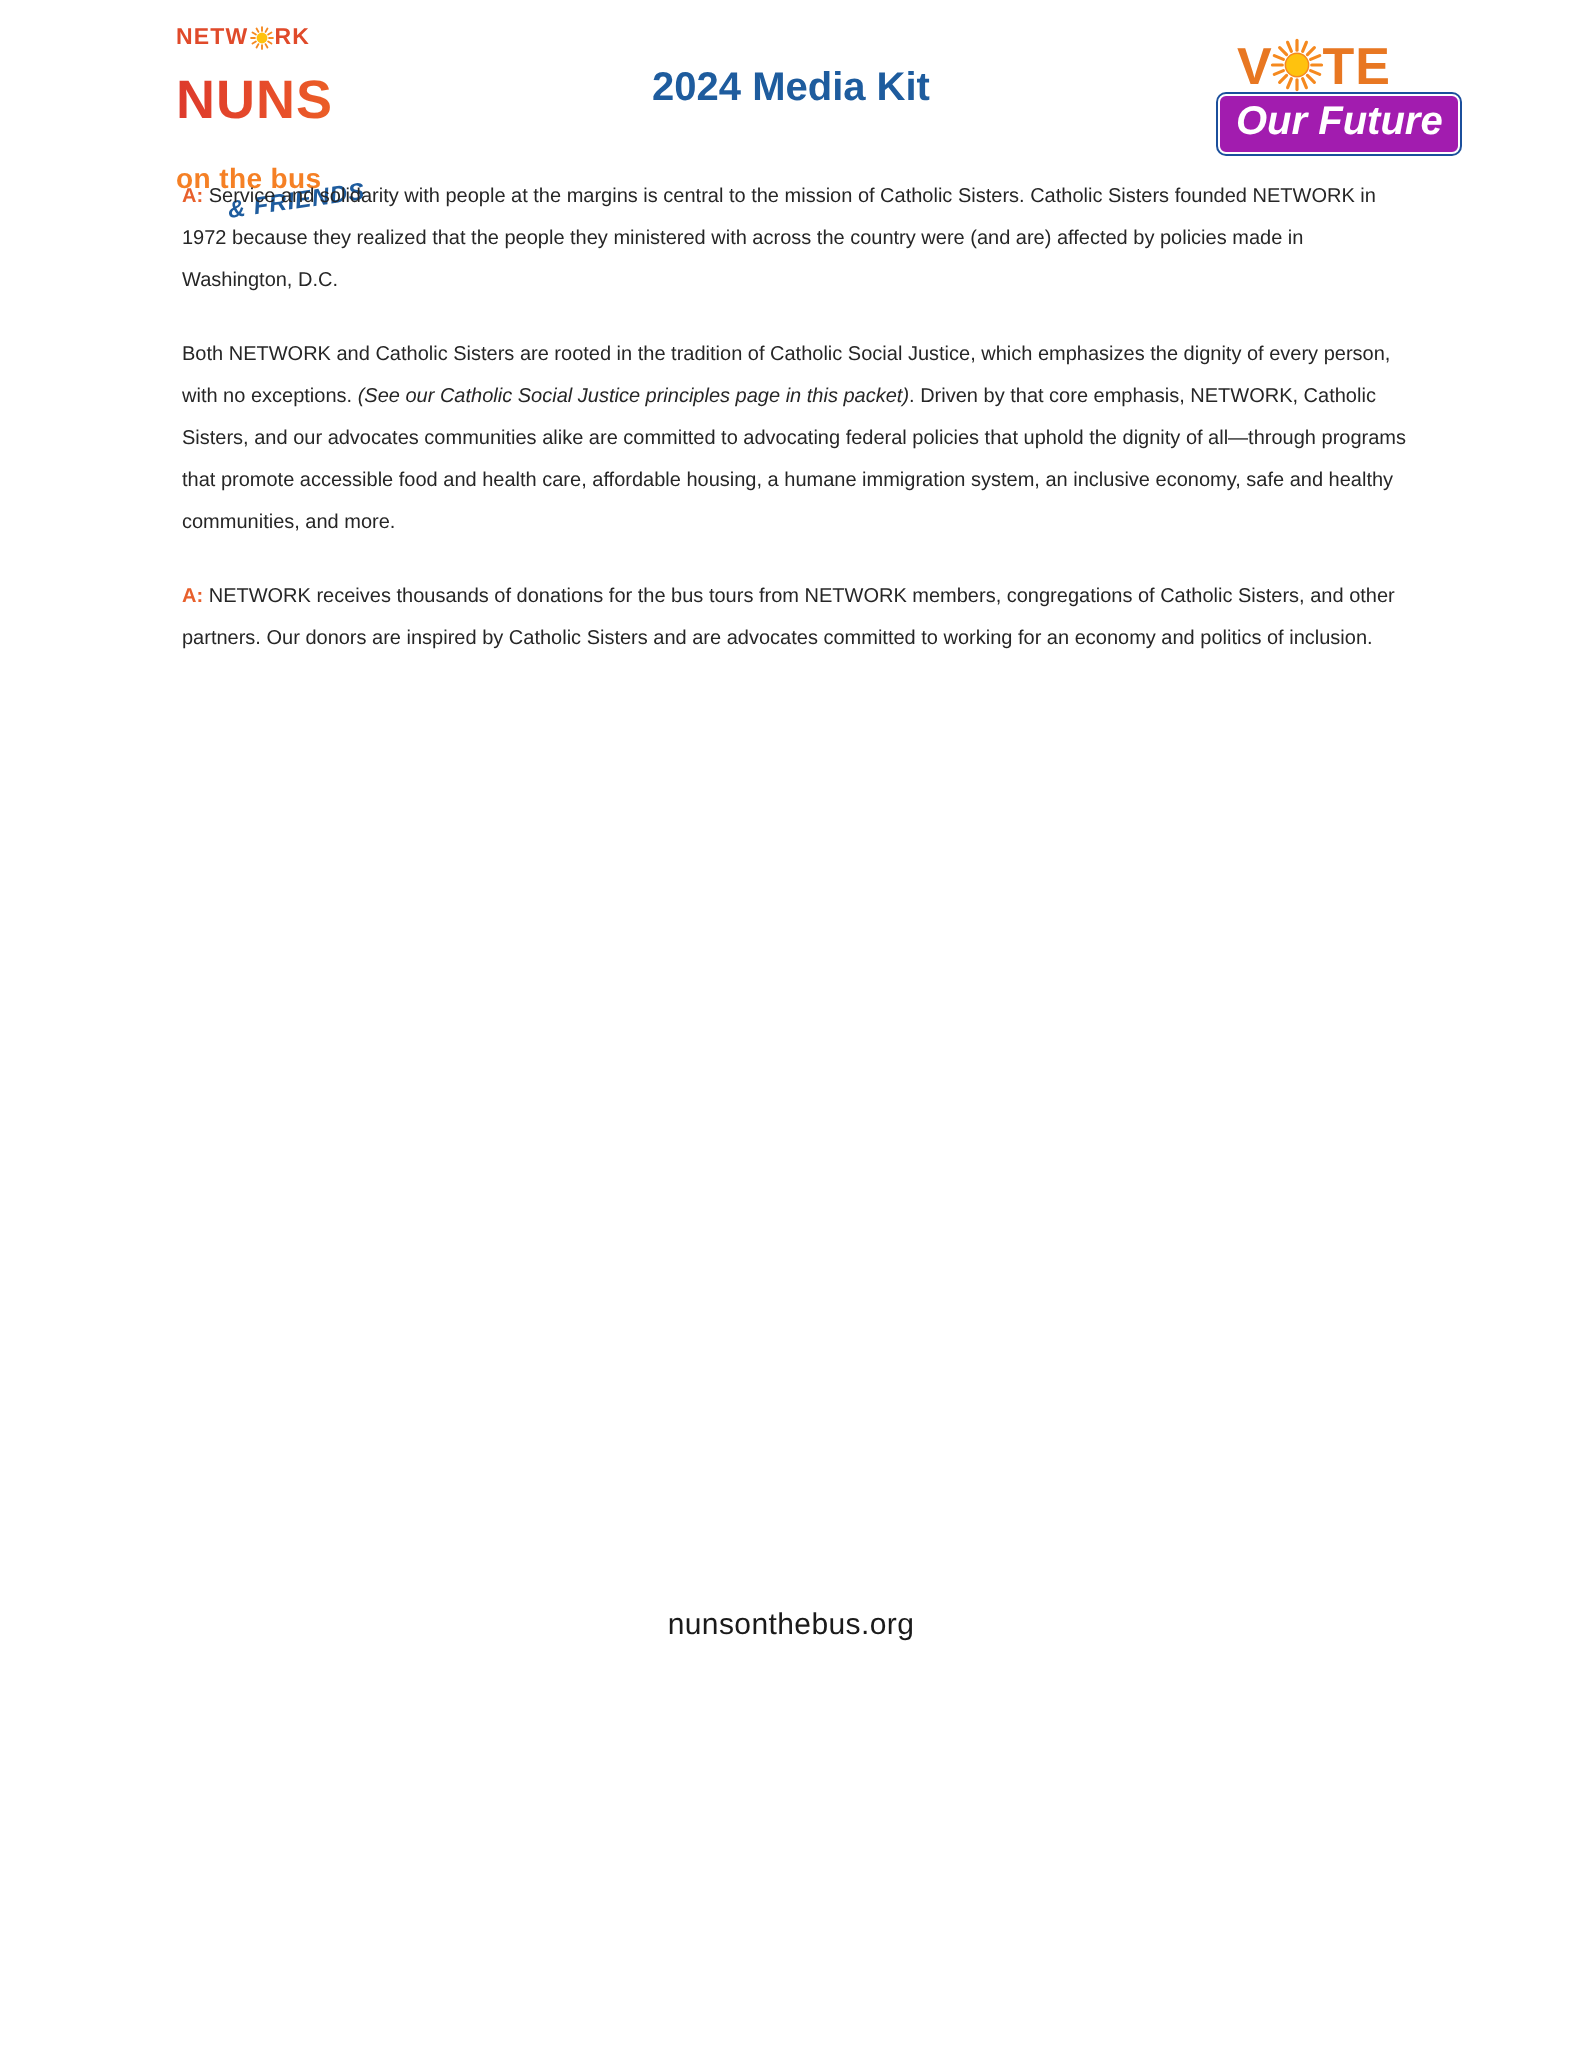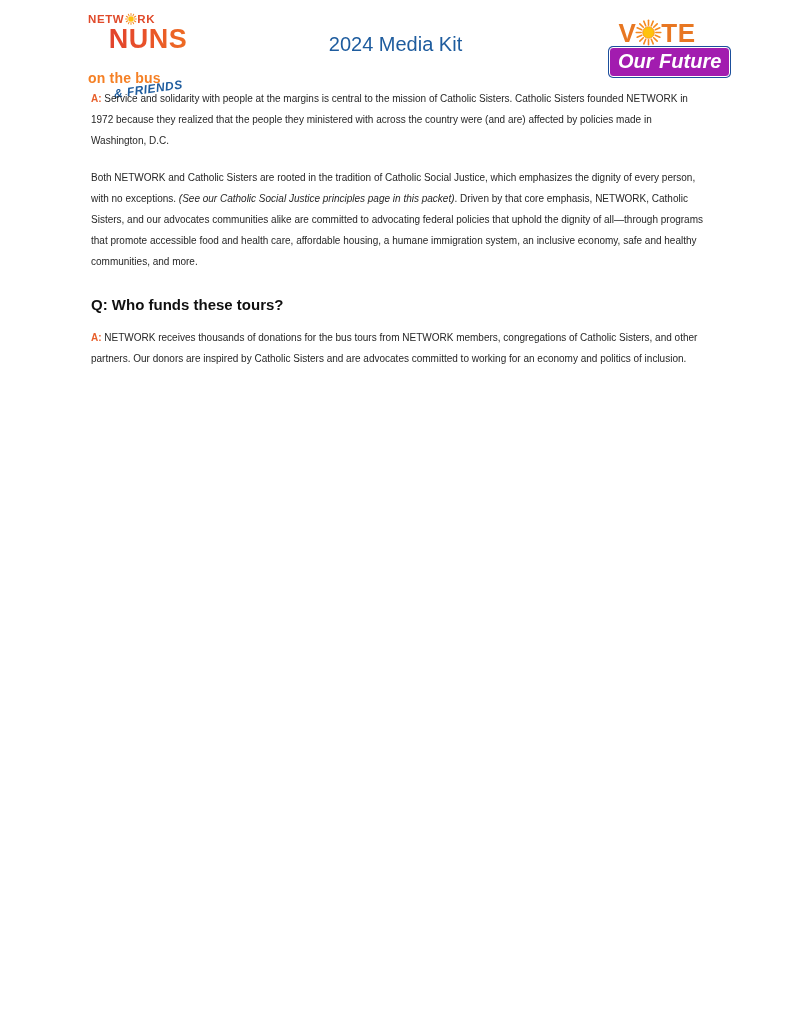--- a/index.html
+++ b/index.html
@@ -19,38 +19,38 @@
 
   .logo-network { position: absolute; left: 88px; top: 13px; width: 120px; }
   .nb-brand {
     display: flex; align-items: center;
     font-size: 11.5px; font-weight: 800; letter-spacing: 0.6px;
     color: #E04A2A;
   }
   .nb-brand .sun-sm { margin: 0 0.5px; }
   .nb-name {
     font-size: 27px; font-weight: 800; letter-spacing: 0.5px; line-height: 1;
-    margin-top: 1px;
+    margin-top: 12px;
     background: linear-gradient(90deg, #DD3A2C 0%, #E8502A 45%, #F0781F 100%);
-    -webkit-background-clip: text; background-clip: text; text-align: center;
+    -webkit-background-clip: text; background-clip: text;
     -webkit-text-fill-color: transparent;
   }
   .nb-tagline {
     font-size: 14px; font-weight: 800; color: #F58025; line-height: 1.1;
     letter-spacing: 0.2px; margin-top: 18px;
   }
   .nb-friends {
     font-size: 12px; font-weight: 800; font-style: italic; color: #1E5C9E;
     transform: rotate(-8deg); transform-origin: left center;
     margin: 1px 0 0 26px; letter-spacing: 0.5px;
   }
 
   .page-title {
     position: absolute; left: 50%; top: 33px; transform: translateX(-50%);
-    font-size: 20px; font-weight: 400; color: #1E5C9E; white-space: nowrap;
+    font-size: 20px; font-weight: 700; color: #1E5C9E; white-space: nowrap;
   }
 
   .logo-vote { position: absolute; right: 86px; top: 19px; width: 96px; text-align: center; }
   .vote-word {
     display: flex; align-items: center; justify-content: center;
     font-size: 26px; font-weight: 800; color: #E87722; line-height: 1;
     letter-spacing: 0.5px;
   }
   .vote-word .sun-lg { margin: 0 -1px; }
   .vote-badge {
@@ -150,20 +150,22 @@
 
   </div>
 
   <div class="content">
 
 
     <p class="para"><span class="a-label">A:</span><span> Service and solidarity with people at the margins is central to the mission of Catholic Sisters. Catholic Sisters founded NETWORK in 1972 because they realized that the people they ministered with across the country were (and are) affected by policies made in Washington, D.C.</span></p>
 
     <p class="para"><span>Both NETWORK and Catholic Sisters are rooted in the tradition of Catholic Social Justice, which emphasizes the dignity of every person, with no exceptions. </span><span class="em-seg">(See our Catholic Social Justice principles page in this packet)</span><span>. Driven by that core emphasis, NETWORK, Catholic Sisters, and our advocates communities alike are committed to advocating federal policies that uphold the dignity of all—through programs that promote accessible food and health care, affordable housing, a humane immigration system, an inclusive economy, safe and healthy communities, and more.</span></p>
 
-    <h2 class="question q2">Q: Who funds these tours?</h2>
 
     <p class="para"><span class="a-label">A:</span><span> NETWORK receives thousands of donations for the bus tours from NETWORK members, congregations of Catholic Sisters, and other partners. Our donors are inspired by Catholic Sisters and are advocates committed to working for an economy and politics of inclusion.</span></p>
 
   </div>
 
+  <div class="footer">
+    <a href="#">nunsonthebus.org</a>
+  </div>
 
 </div>
 
 </body></html>

